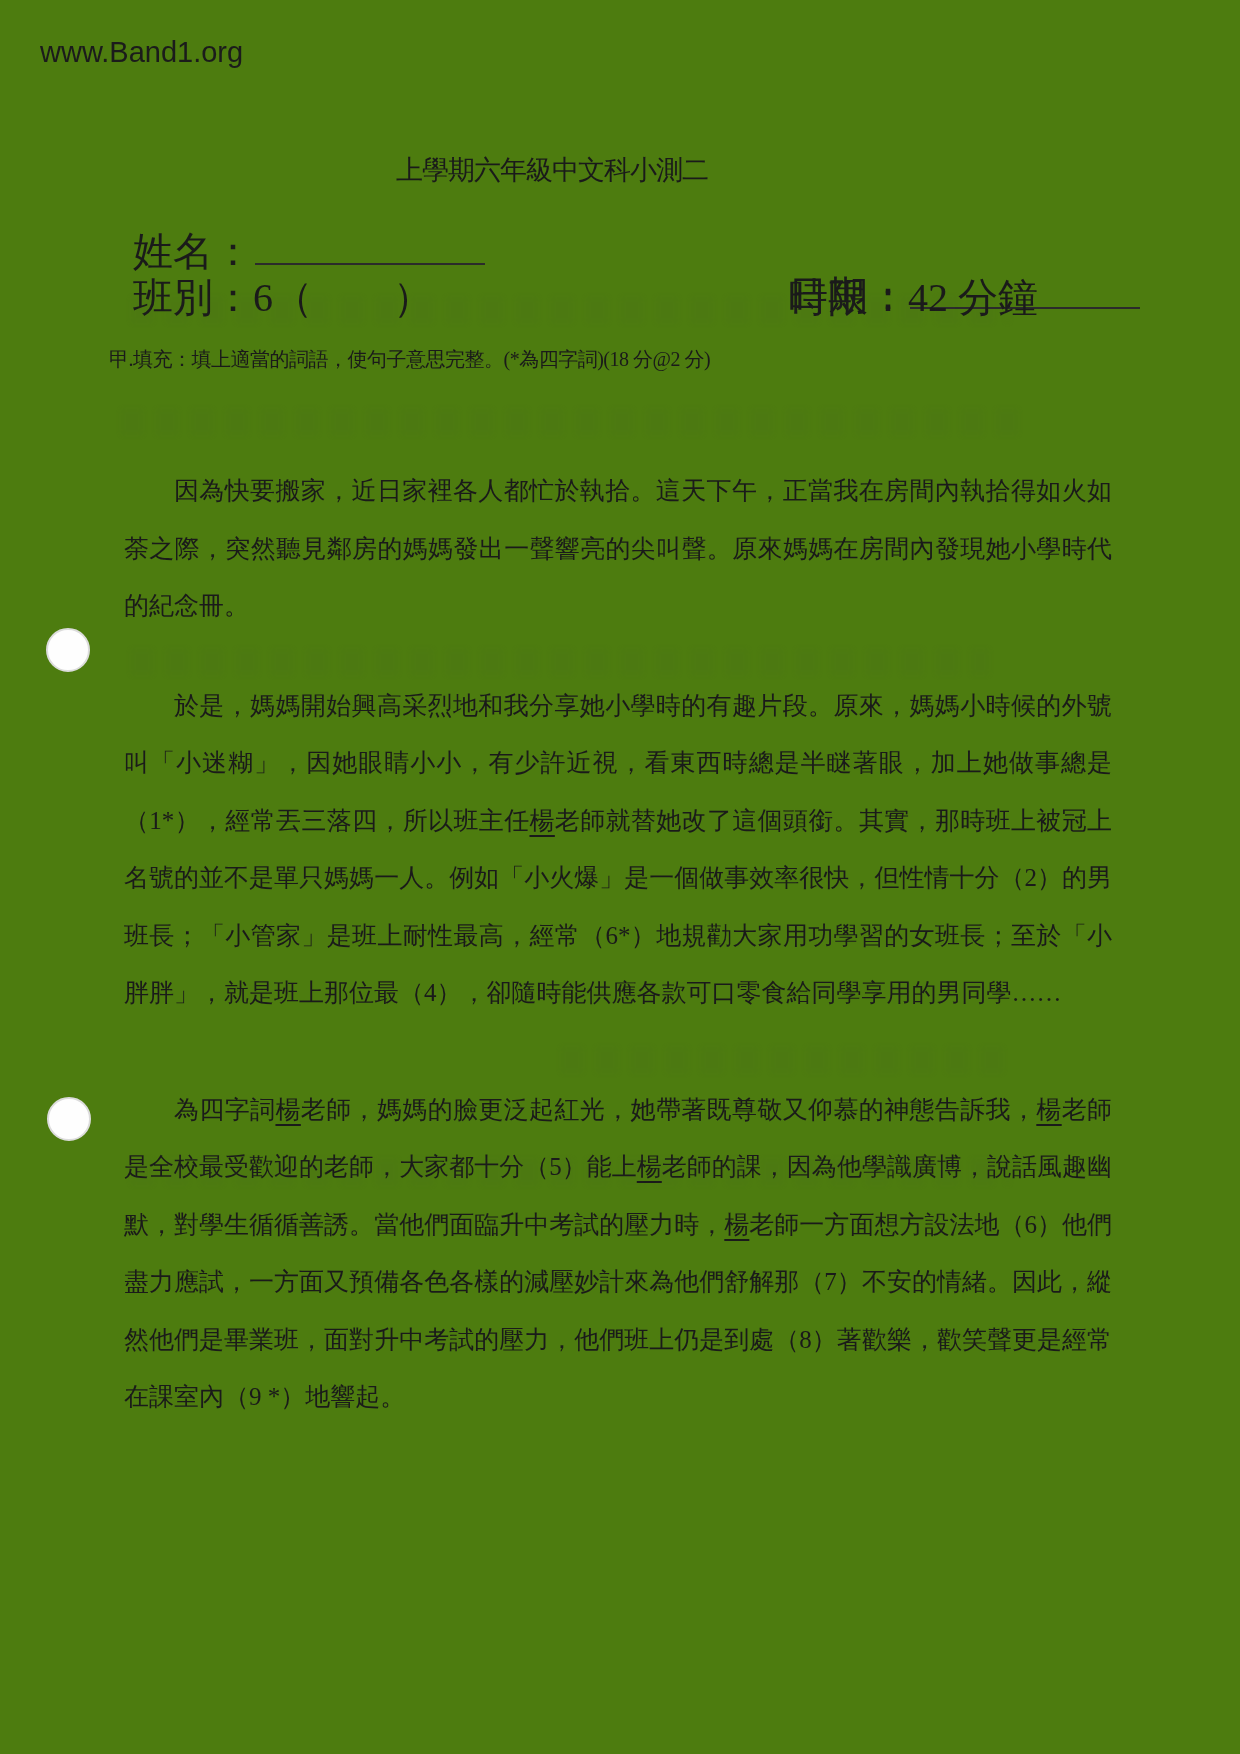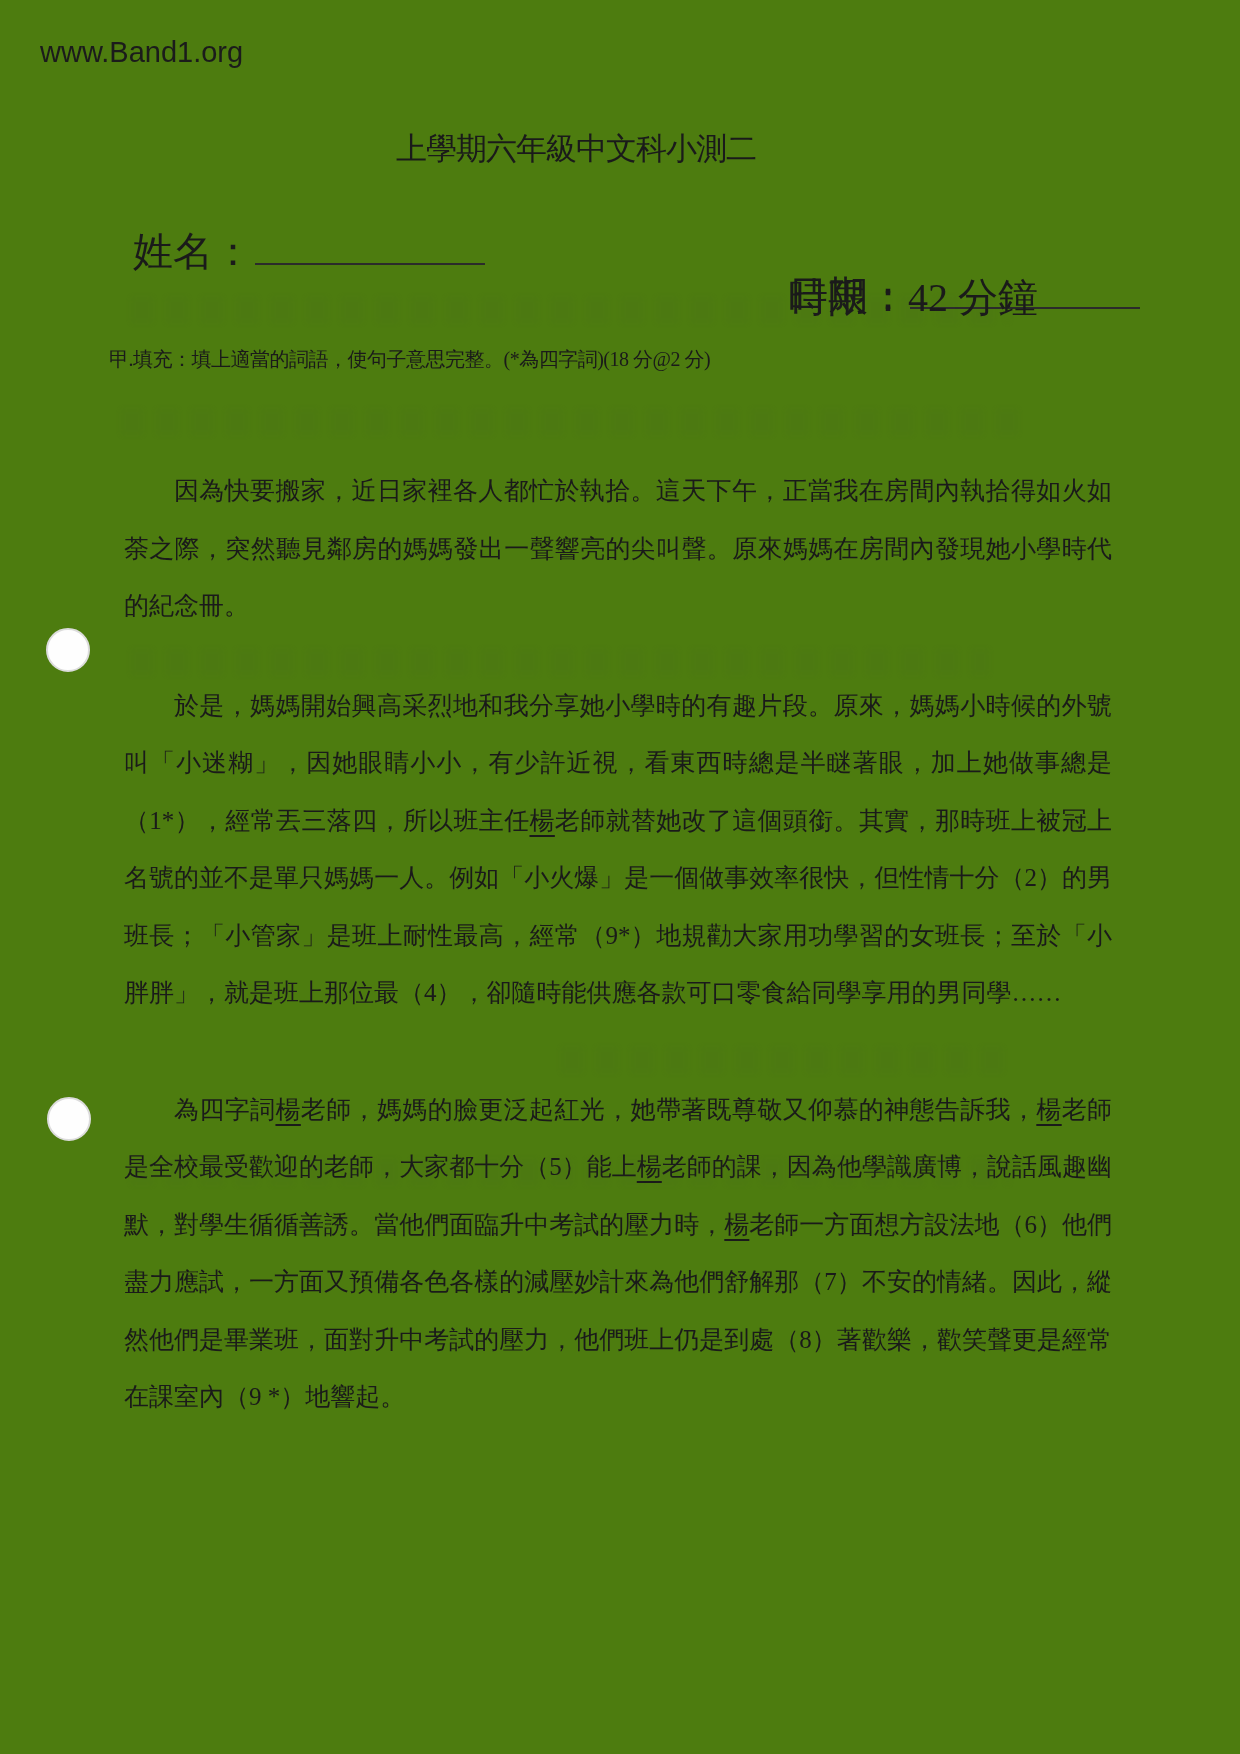--- a/index.html
+++ b/index.html
@@ -10,22 +10,22 @@
     color:#1a1a1a;
     font-family:"Liberation Serif","DejaVu Serif",serif;
     overflow:hidden;
   }
   .watermark {
     position:absolute; left:40px; top:36px;
     font-family:"Liberation Sans","DejaVu Sans",sans-serif;
     font-size:29px; color:#1b1b1b;
   }
   .title {
-    position:absolute; left:396px; top:128px;
-    font-size:31px; letter-spacing:-1px; white-space:nowrap;
+    position:absolute; left:396px; top:152px;
+    font-size:27px; letter-spacing:-1px; white-space:nowrap;
   }
   .field { position:absolute; font-size:40px; white-space:nowrap; }
   .f-name  { left:133px; top:224px; }
   .f-class { left:133px; top:270px; }
   .f-date  { left:788px; top:224px;margin-top:44px; }
   .f-time  { left:788px; top:270px; }
   .blank {
     display:inline-block; width:230px; height:30px;
     border-bottom:2px solid #2b2b2b; margin-left:2px;
     vertical-align:baseline;
@@ -72,34 +72,37 @@
 <div class="page">
 
   <div class="watermark">www.Band1.org</div>
 
   <div class="title">上學期六年級中文科小測二</div>
 
   <div class="field f-name">
     <span>姓名：</span><span class="blank"></span>
   </div>
 
+  <div class="field f-class">
+    <span>班別：6（　　）</span>
+  </div>
 
   <div class="field f-date">
     <span>日期：</span><span class="blank"></span>
   </div>
 
   <div class="field f-time">
     <span>時限：42 分鐘</span>
   </div>
 
   <div class="heading">甲.填充：填上適當的詞語，使句子意思完整。(*為四字詞)(18 分@2 分)</div>
 
   <div class="body-text" id="passage">
       <p class="para"><span>因為快要搬家，近日家裡各人都忙於執拾。這天下午，正當我在房間內執拾得如火如荼之際，突然聽見鄰房的媽媽發出一聲響亮的尖叫聲。原來媽媽在房間內發現她小學時代的紀念冊。</span></p>
-      <p class="para"><span>於是，媽媽開始興高采烈地和我分享她小學時的有趣片段。原來，媽媽小時候的外號叫「小迷糊」，因她眼睛小小，有少許近視，看東西時總是半瞇著眼，加上她做事總是（1*），經常丟三落四，所以班主任</span><span class="u">楊</span><span>老師就替她改了這個頭銜。其實，那時班上被冠上名號的並不是單只媽媽一人。例如「小火爆」是一個做事效率很快，但性情十分（2）的男班長；「小管家」是班上耐性最高，經常（9*）地規勸大家用功學習的女班長；至於「小胖胖」，就是班上那位最（4），卻隨時能供應各款可口零食給同學享用的男同學……</span></p>
+      <p class="para"><span>於是，媽媽開始興高采烈地和我分享她小學時的有趣片段。原來，媽媽小時候的外號叫「小迷糊」，因她眼睛小小，有少許近視，看東西時總是半瞇著眼，加上她做事總是（1*），經常丟三落四，所以班主任</span><span class="u">楊</span><span>老師就替她改了這個頭銜。其實，那時班上被冠上名號的並不是單只媽媽一人。例如「小火爆」是一個做事效率很快，但性情十分（2）的男班長；「小管家」是班上耐性最高，經常（6*）地規勸大家用功學習的女班長；至於「小胖胖」，就是班上那位最（4），卻隨時能供應各款可口零食給同學享用的男同學……</span></p>
       <p class="para"><span>為四字詞</span><span class="u">楊</span><span>老師，媽媽的臉更泛起紅光，她帶著既尊敬又仰慕的神態告訴我，</span><span class="u">楊</span><span>老師是全校最受歡迎的老師，大家都十分（5）能上</span><span class="u">楊</span><span>老師的課，因為他學識廣博，說話風趣幽默，對學生循循善誘。當他們面臨升中考試的壓力時，</span><span class="u">楊</span><span>老師一方面想方設法地（6）他們盡力應試，一方面又預備各色各樣的減壓妙計來為他們舒解那（7）不安的情緒。因此，縱然他們是畢業班，面對升中考試的壓力，他們班上仍是到處（8）著歡樂，歡笑聲更是經常在課室內（9 *）地響起。</span></p>
     </div>
 
   <div class="hole-punch hp1"></div>
   <div class="hole-punch hp2"></div>
 
   <div class="ghost g1"></div>
   <div class="ghost g2"></div>
   <div class="ghost g3"></div>
   <div class="ghost g4"></div>

